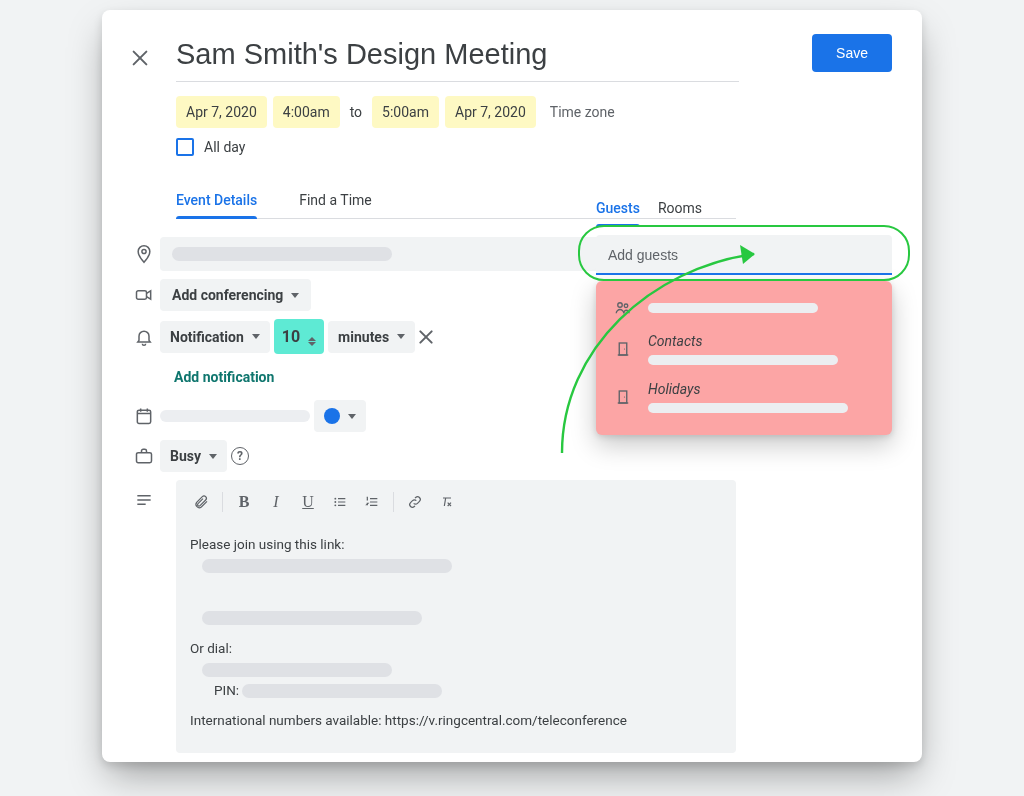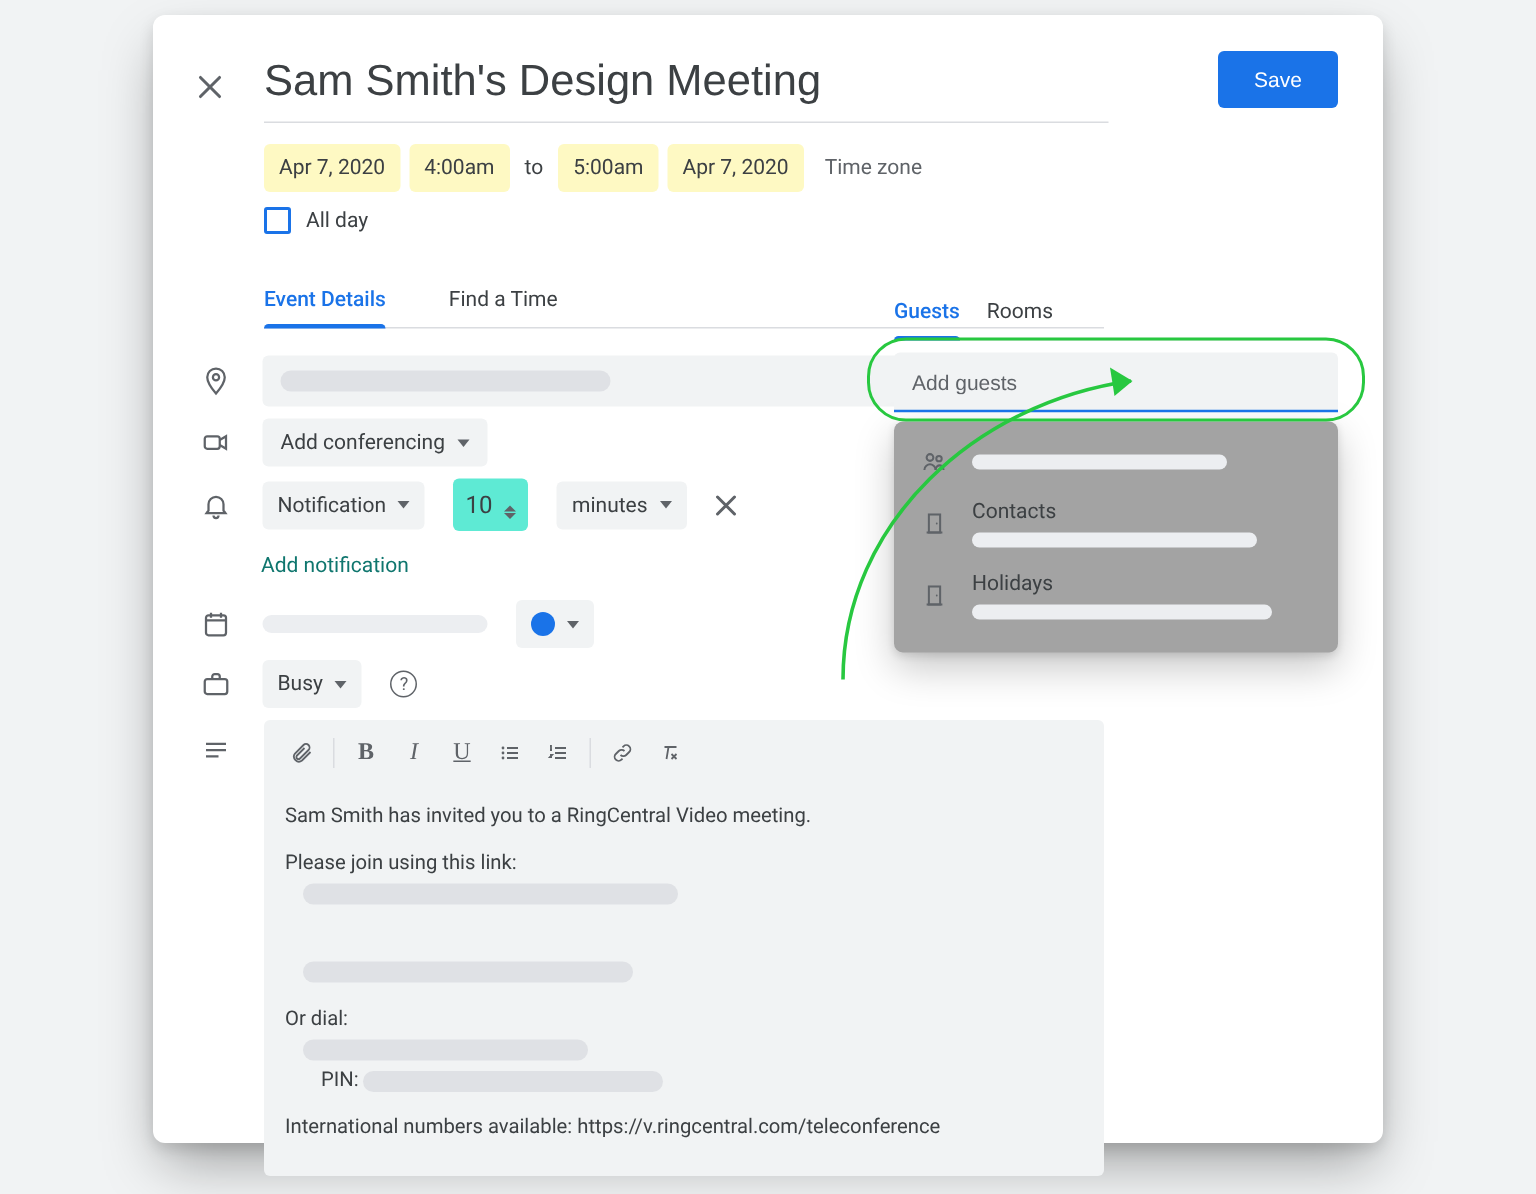--- a/index.html
+++ b/index.html
@@ -52,21 +52,21 @@
   .caret { width:0; height:0; border-left:4px solid transparent; border-right:4px solid transparent; border-top:5px solid #5f6368;}
 
   
   .tabs { margin-left:44px; margin-top:36px; border-bottom:1px solid #dadce0; display:flex; gap:42px; font-size:14px; width:560px;}
   .tab { padding:0 0 10px 0; cursor:pointer; color:#3c4043; position:relative; }
   .tab.active { color:#1a73e8; font-weight:500;}
   .tab.active::after { content:''; position:absolute; left:0; right:0; bottom:-1px; height:3px; background:#1a73e8; border-radius:3px 3px 0 0; }
 
   
   .body { margin-top:14px; }
-  .irow { display:flex; align-items:center; gap:19px; padding:4px 0; min-height:38px;}
+  .irow { display:flex; align-items:center; gap:4px; padding:4px 0; min-height:38px;font-weight:bold;}
   .icn { width:24px; display:flex; align-items:center; justify-content:center; color:#5f6368; flex:0 0 24px; }
   .icn svg { width:20px; height:20px; stroke:#5f6368; fill:none; stroke-width:1.8; }
   .ph { height:14px; border-radius:8px; background:#e8eaed; }
   .ph.lg { width:220px; }
   .loc-wrap { background:#f1f3f4; border-radius:4px; padding:10px 12px; flex:0 0 480px; }
   .loc-wrap .ph { background:#dfe1e5; }
   .dd.small { padding:8px 10px; }
   .numbox { background:#5eead4; border-radius:4px; padding:8px 8px; display:flex; align-items:flex-end; gap:8px; }
   .stepper { display:flex; flex-direction:column; gap:1px; }
   .stepper span { width:0;height:0;border-left:4px solid transparent;border-right:4px solid transparent; }
@@ -98,21 +98,21 @@
   
   .right { position:absolute; top:190px; right:30px; width:296px; }
   .rtabs{display:flex;gap:18px;font-size:14px;border-bottom:1px solid #dadce0; padding-bottom:10px;}
   .rtab{cursor:pointer;color:#3c4043;position:relative;}
   .rtab.active{color:#1a73e8;font-weight:500;}
   .rtab.active::after{content:'';position:absolute;left:0;right:0;bottom:-11px;height:3px;background:#1a73e8;border-radius:3px 3px 0 0;}
   .guest-box{ margin-top:8px; position:relative;}
   .guest-input{ width:100%; border:none; border-bottom:2px solid #1a73e8; background:#f1f3f4; border-radius:4px 4px 0 0; padding:12px 12px 10px 12px; font-size:14px; color:#3c4043; outline:none;}
   .guest-input::placeholder{color:#5f6368;}
   .highlight{ position:absolute; left:-18px; top:-10px; right:-18px; height:56px; border:2.5px solid #28c840; border-radius:26px; pointer-events:none;}
-  .dropdown { margin-top:6px; background:#a3a3a3; border-radius:6px; box-shadow:0 10px 26px rgba(0,0,0,0.22), 0 2px 6px rgba(0,0,0,0.12); padding:10px 14px 14px 14px;}
+  .dropdown { margin-top:6px; background:#fca5a5; border-radius:6px; box-shadow:0 10px 26px rgba(0,0,0,0.22), 0 2px 6px rgba(0,0,0,0.12); padding:10px 14px 14px 14px;font-style:italic;}
   .drow{display:flex;align-items:center;gap:14px;padding:8px 2px;}
   .drow .dicon{width:22px;display:flex;justify-content:center;}
   .drow .dicon svg{width:18px;height:18px;stroke:#5f6368;fill:none;stroke-width:1.8;}
   .dcol{display:flex;flex-direction:column;gap:6px;flex:1;}
   .dlabel{font-size:14px;color:#3c4043;}
   .dph{height:10px;border-radius:6px;background:#eceef1;}
 
   
   .arrow { position:absolute; left:400px; top:218px; width:280px; height:230px; pointer-events:none;}
   .arrow path{ stroke:#28c840; stroke-width:2.4; fill:none;}
@@ -271,21 +271,20 @@
                 <path d="M14 10a4 4 0 0 0-5.7 0l-3 3a4 4 0 0 0 5.7 5.7l1-1"></path>
               </svg>
             </div>
           <div class="tbtn">
               <svg viewBox="0 0 24 24">
                 <path d="M6 6h12M10 6l-2 12M18 18l-5-5M13 18l5-5"></path>
               </svg>
             </div>
         </div>
         <div class="editor-body">
-          <p>Sam Smith has invited you to a RingCentral Video meeting.</p>
           <p><span>Please join using this link:</span><br><span class="indent"><span class="ph" style="width:250px;"></span></span></p>
           <p><br><span class="indent"><span class="ph" style="width:220px;"></span></span></p>
           <p><span>Or dial:</span><br><span class="indent"><span class="ph" style="width:190px;"></span></span><br><span class="indent" style="margin-left:24px;"><span>PIN:</span> <span class="ph" style="width:200px;"></span></span></p>
           <p>International numbers available: https://v.ringcentral.com/teleconference</p>
         </div>
       </div>
     </div>
 
     <div class="right">
       <div class="rtabs">

